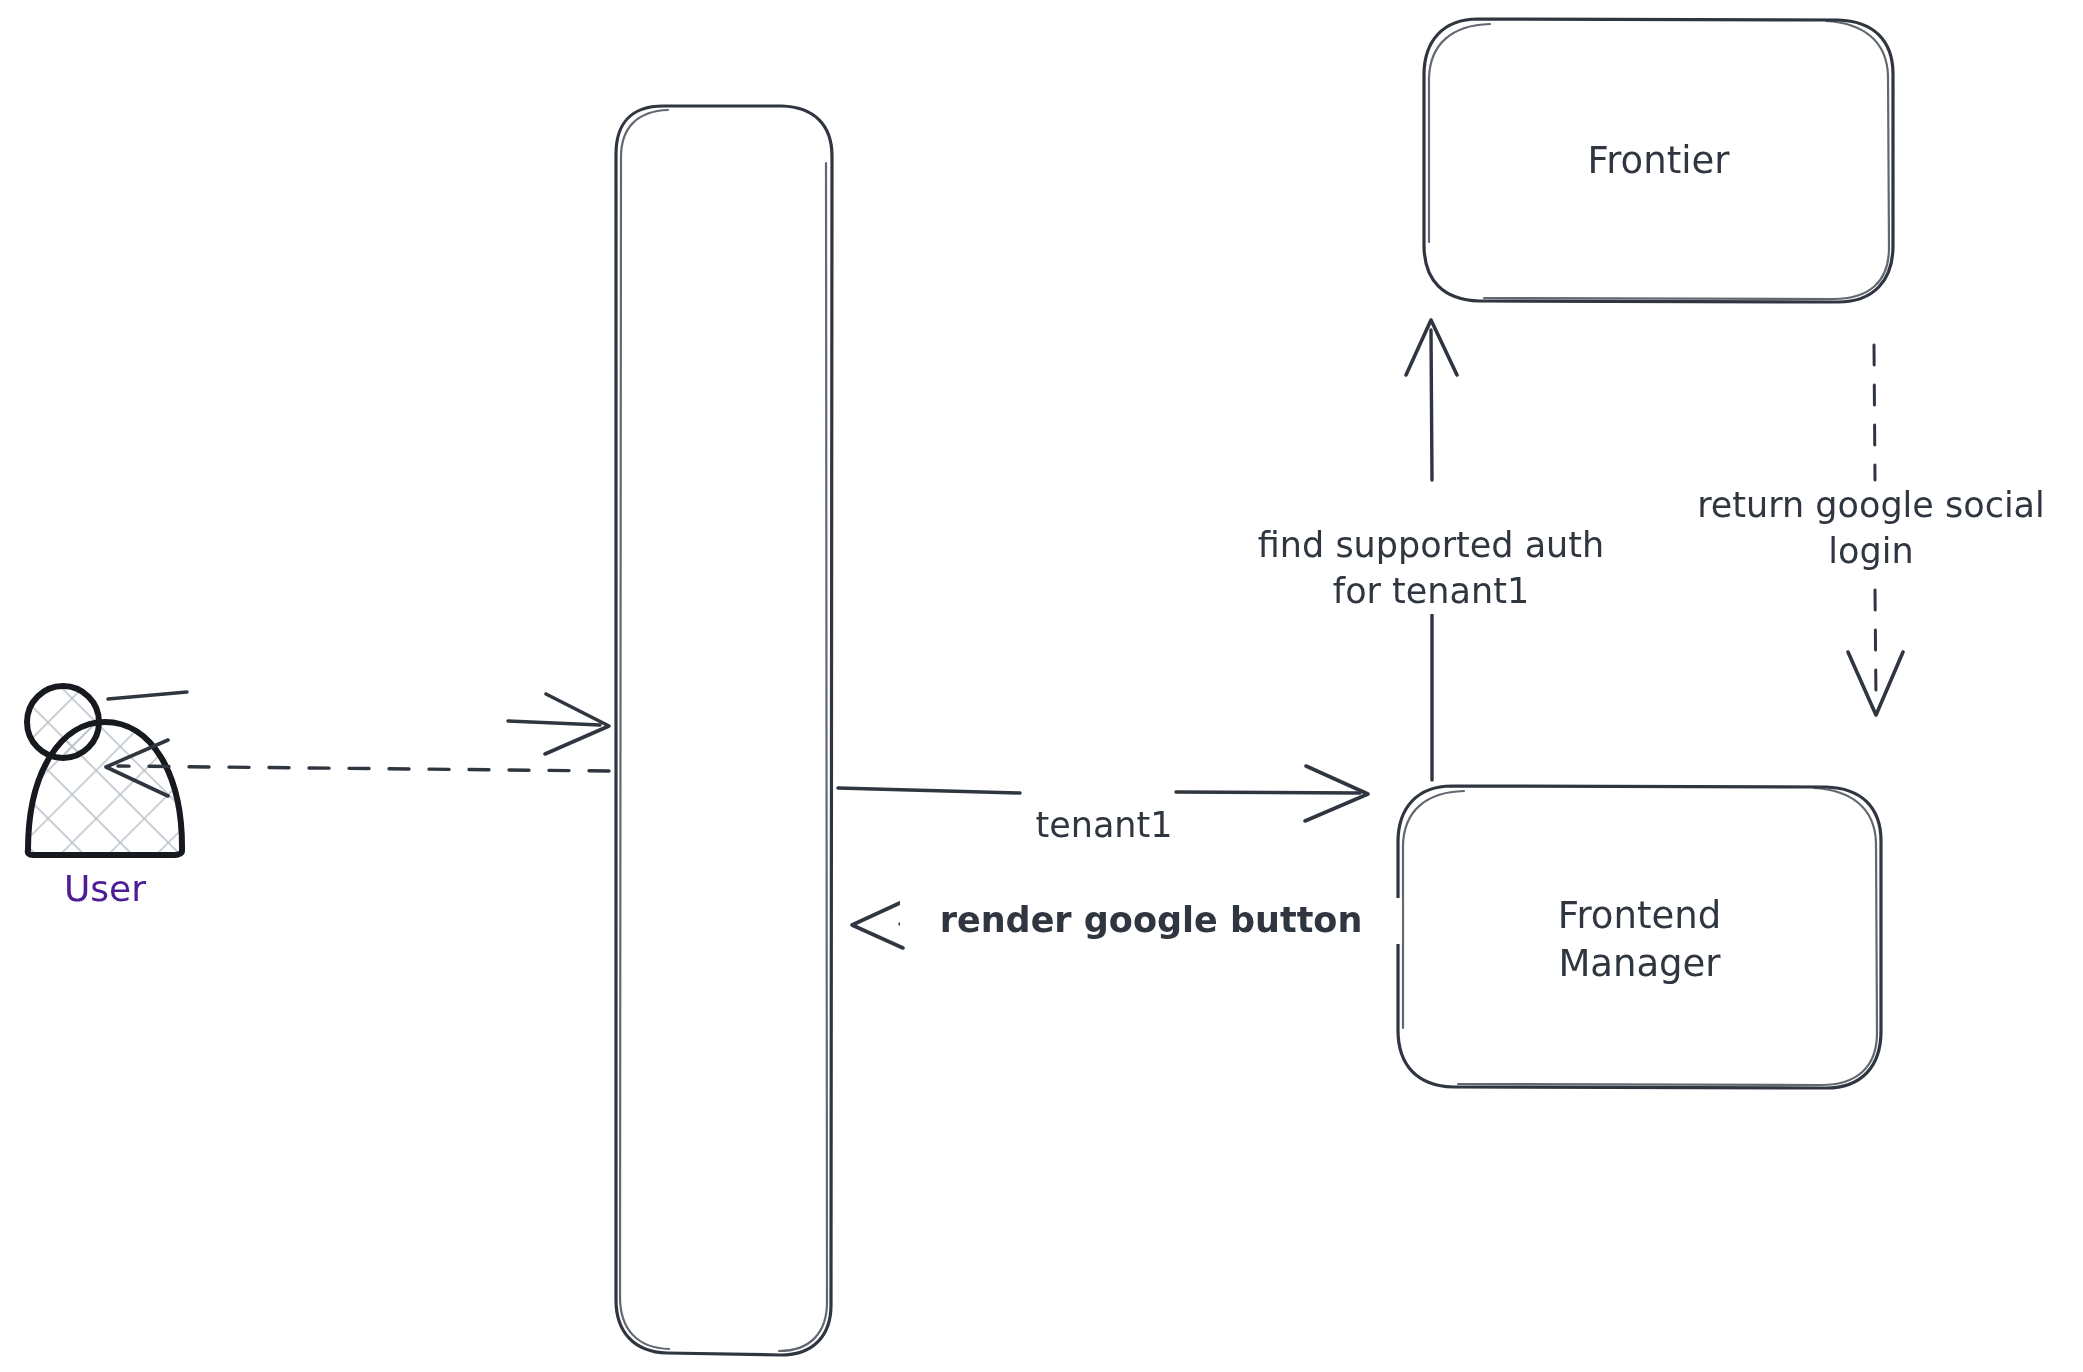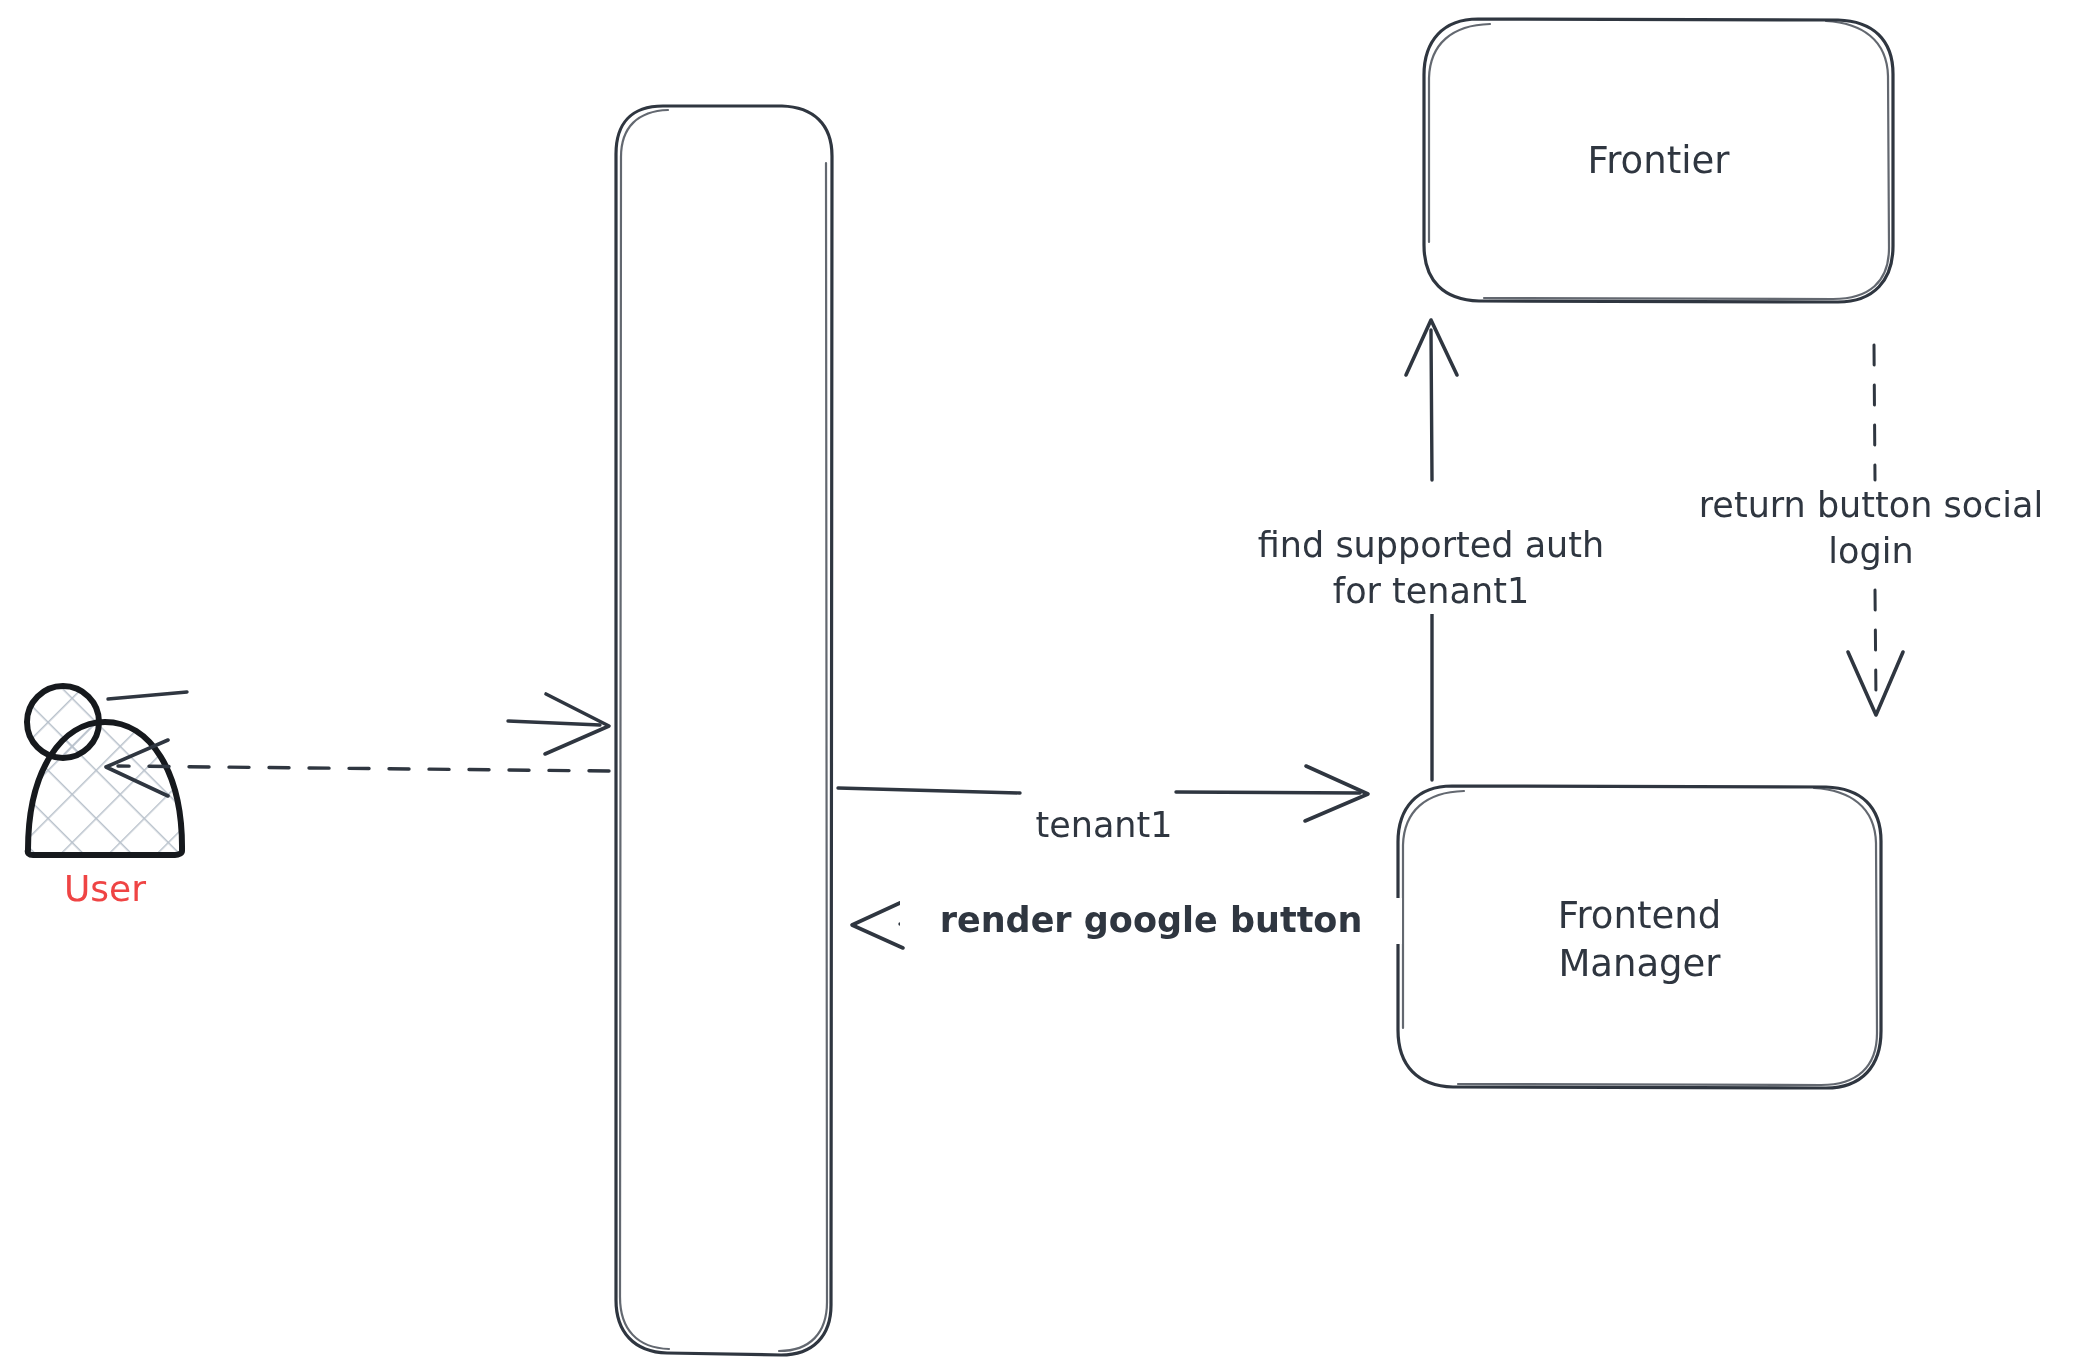--- a/index.html
+++ b/index.html
@@ -79,21 +79,21 @@
   .edge-label {
     font-size: 35px;
   }
   .label-chip {
     background: #ffffff;
     padding: 0 6px;
   }
   .actor-name {
     position: absolute;
     font-size: 36px;
-    color: #ef4444;
+    color: #4c1d95;
     font-family: "DejaVu Sans", sans-serif;
     text-align: center;
   }
   .center-box {
     display: flex;
     align-items: center;
     justify-content: center;
   }
 </style>
 </head>
@@ -231,16 +231,16 @@
   <div class="actor-name" style="left:0px; top:868px; width:210px;">User</div>
 
 
   <div class="edge-label label-chip" style="left:1020px; top:803px; width:156px;">tenant1</div>
 
   <div class="edge-label label-chip" style="left:900px; top:898px; width:490px;font-weight:bold;">render google button</div>
 
   <div class="edge-label label-chip" style="left:1210px; top:483px; width:430px;margin-top:40px;">find supported auth
 for tenant1</div>
 
-  <div class="edge-label label-chip" style="left:1660px; top:483px; width:410px;">return button social
+  <div class="edge-label label-chip" style="left:1660px; top:483px; width:410px;">return google social
 login</div>
 
 </div>
 
 </body></html>

